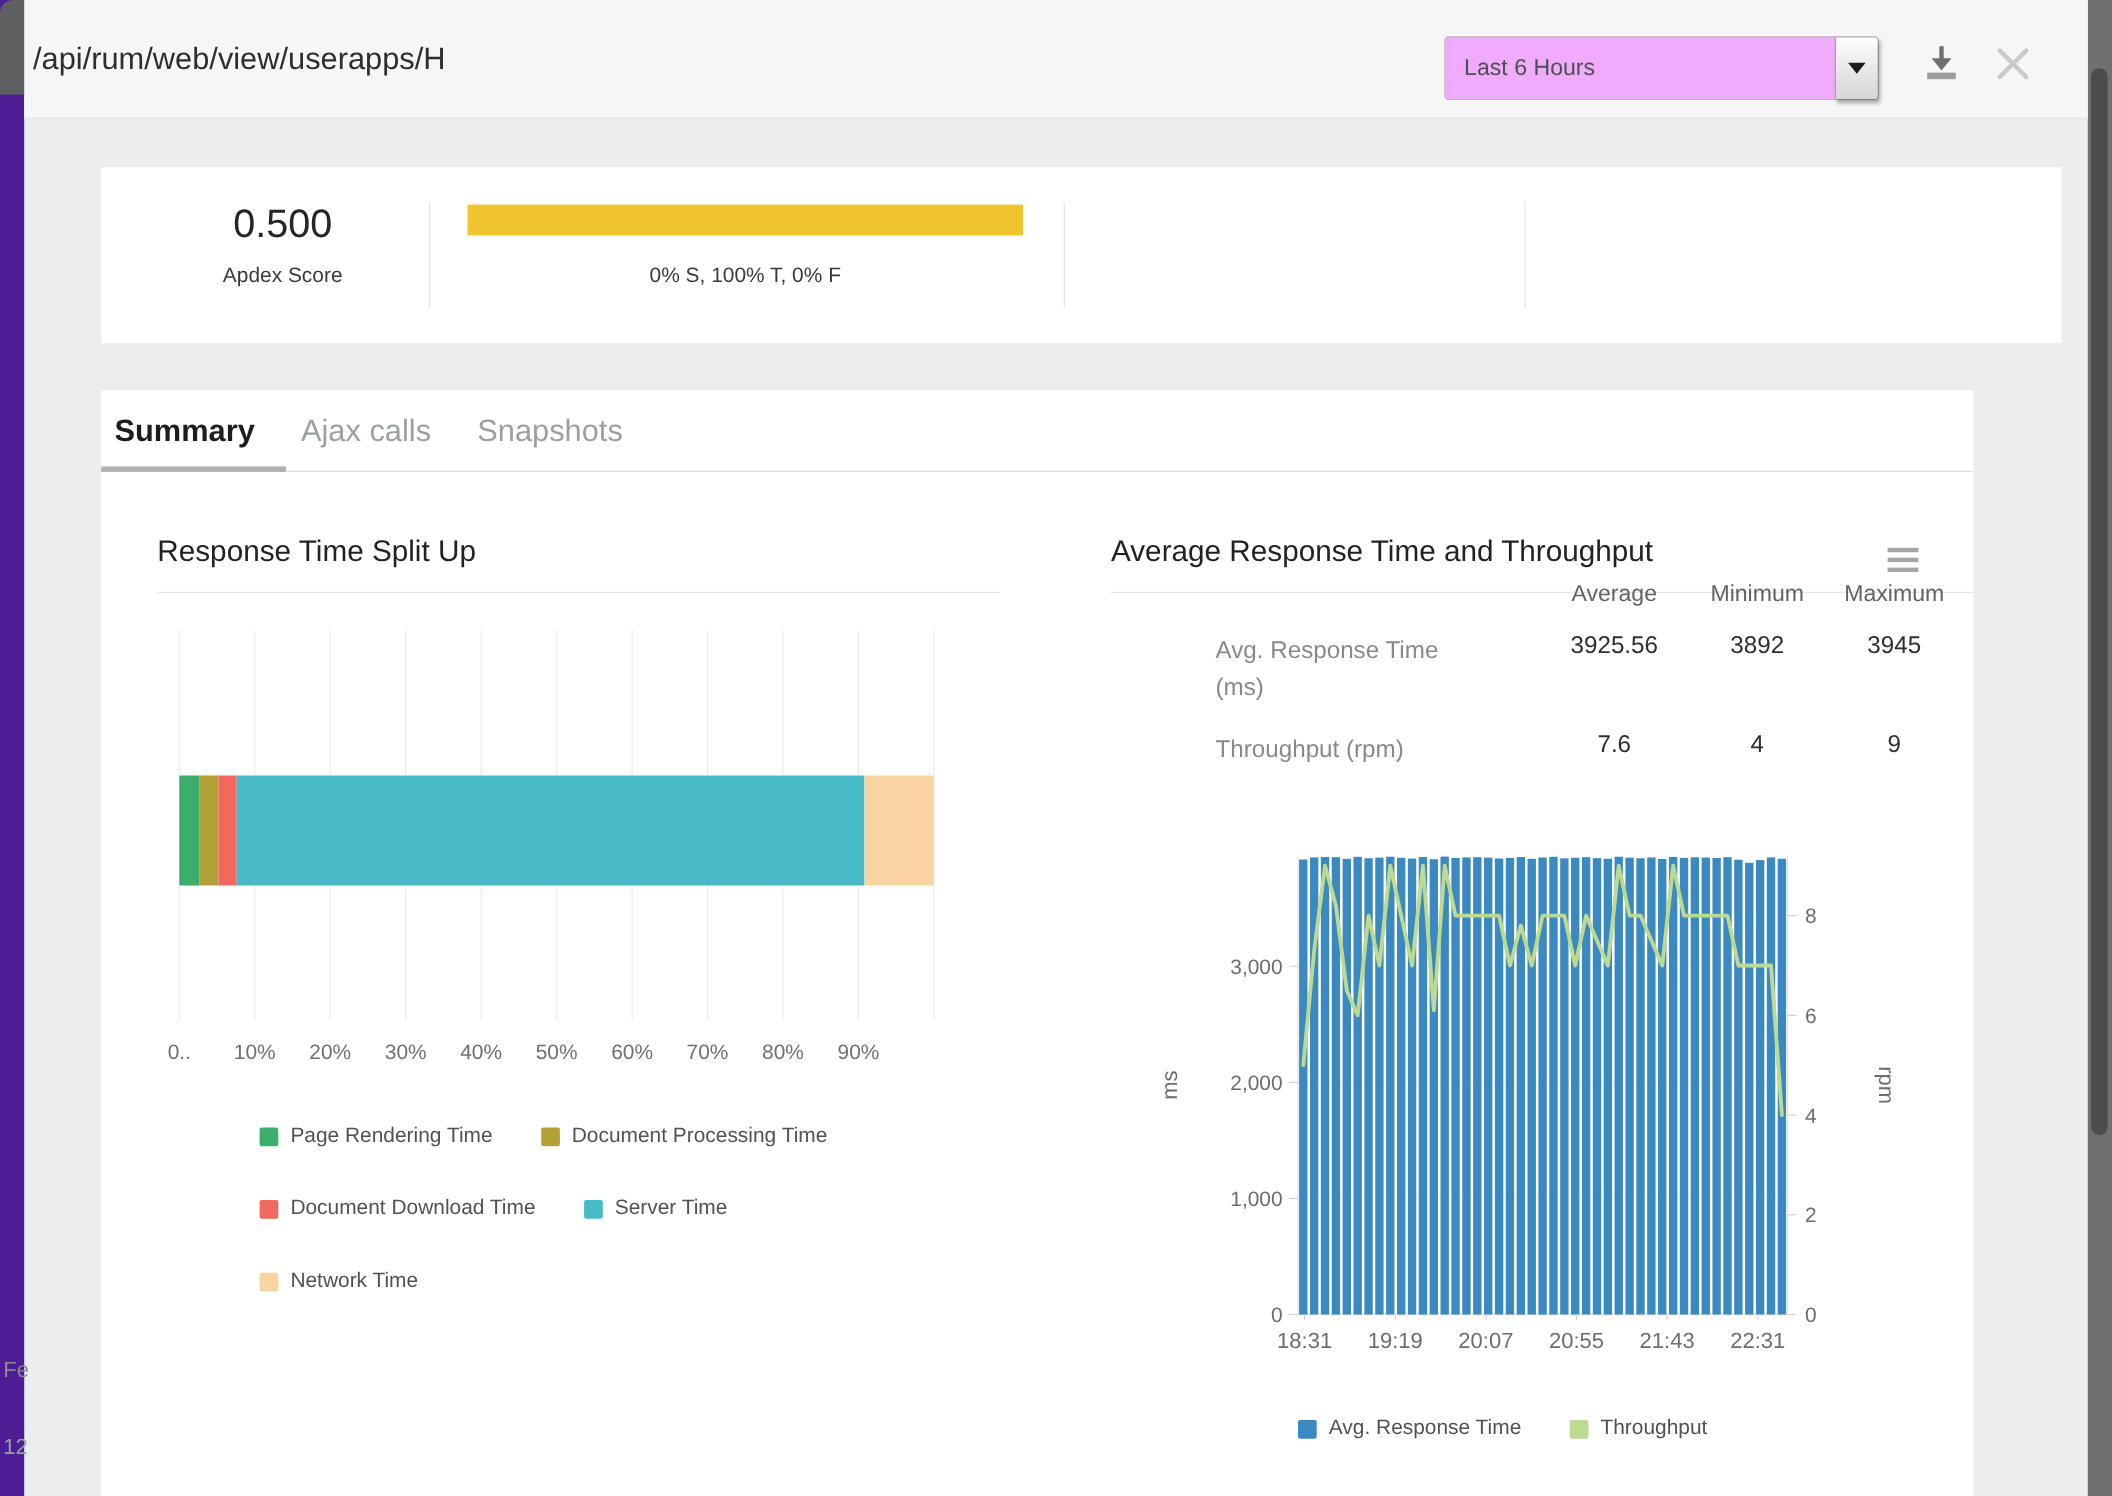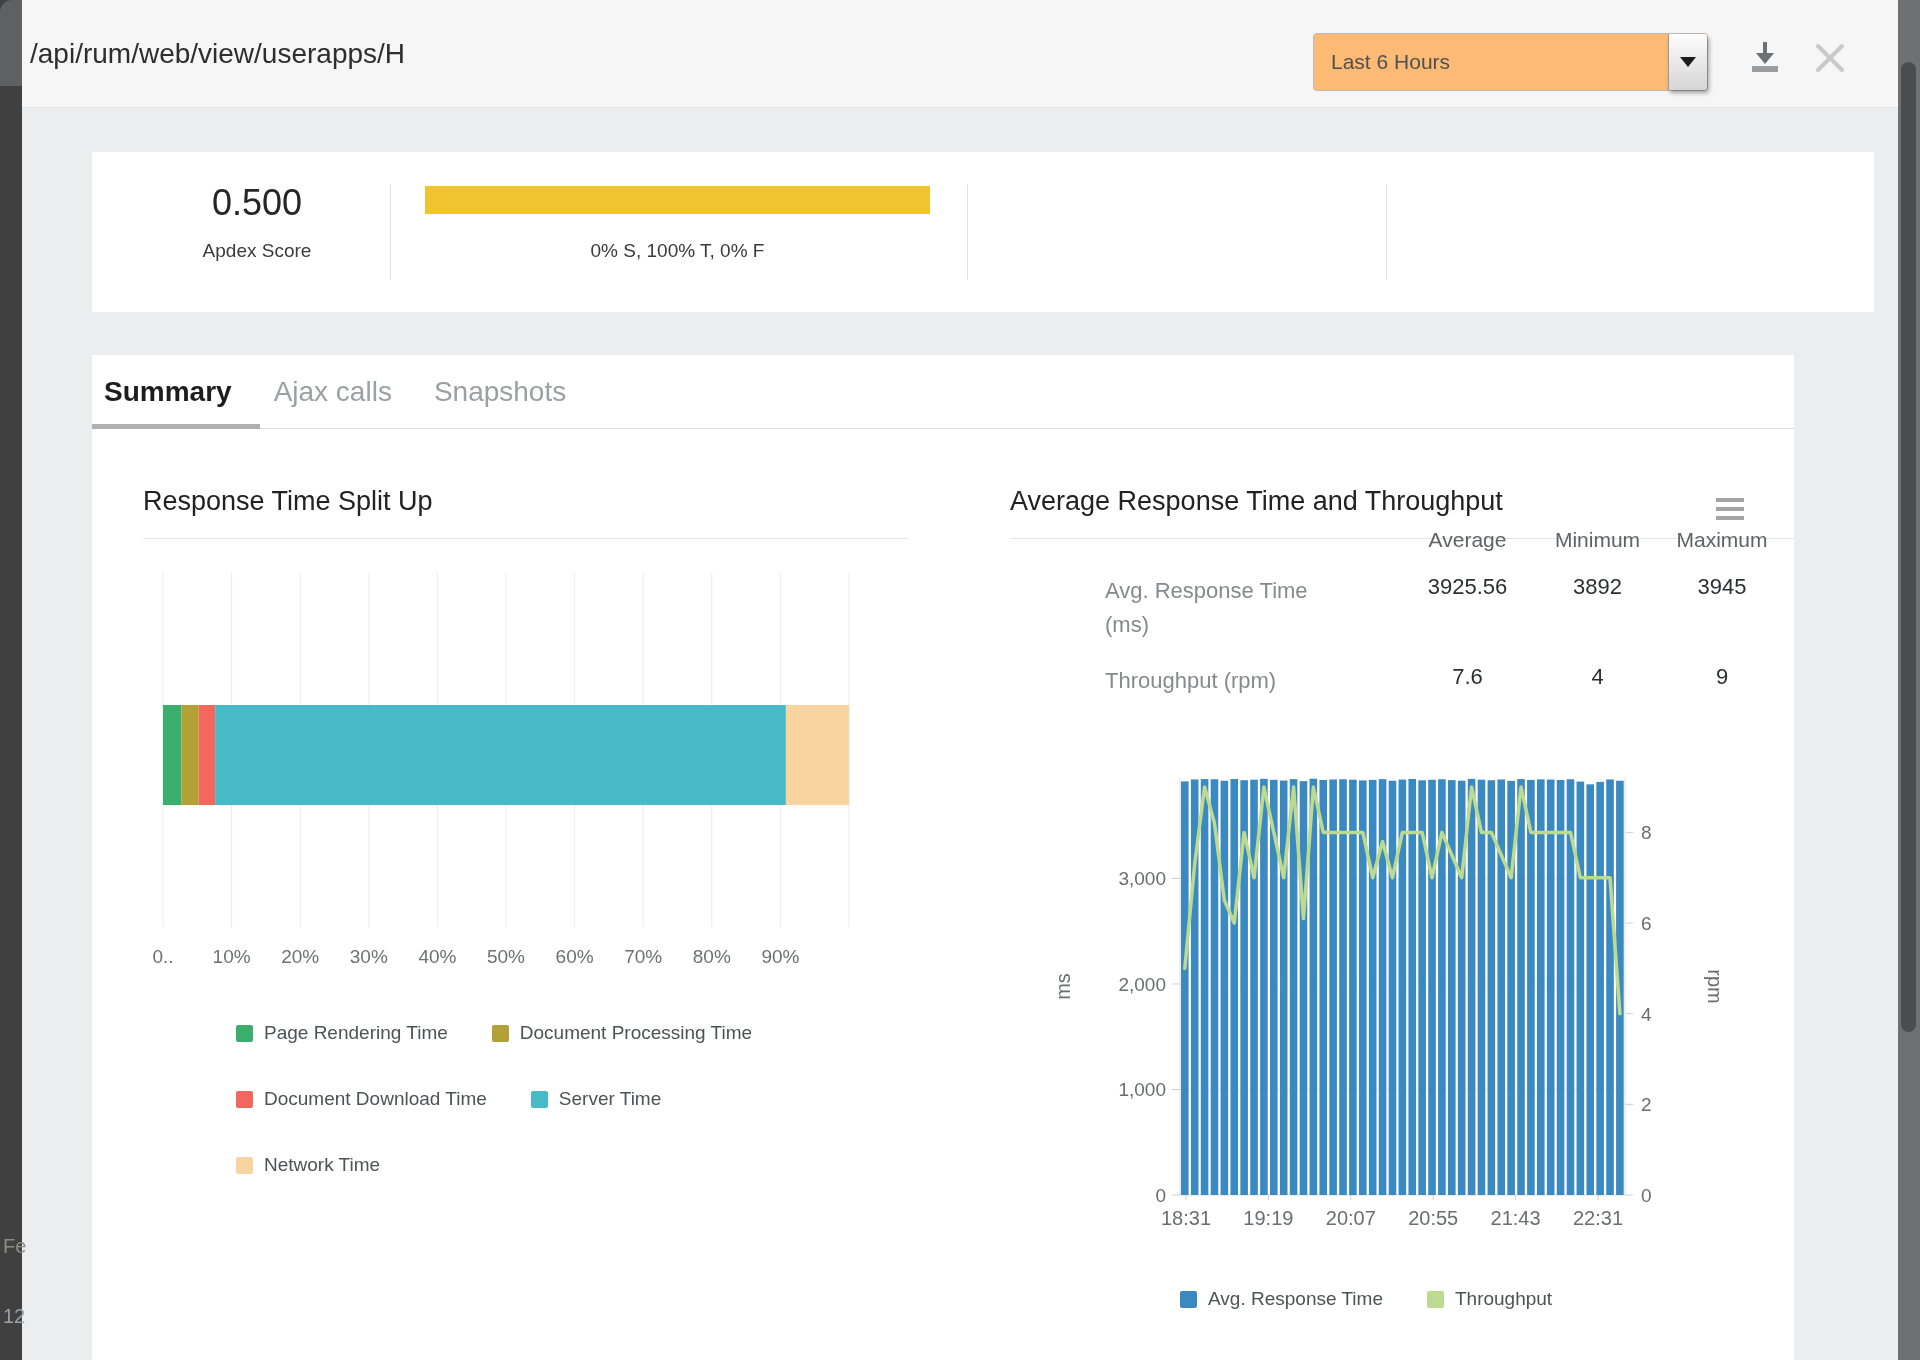--- a/index.html
+++ b/index.html
@@ -1,29 +1,29 @@
 <!DOCTYPE html>
 <html><head>
 <meta charset="utf-8">
 <style>
   html,body{margin:0;padding:0;background:#2a2c2e;}
   .canvas{position:relative;width:1920px;height:1360px;overflow:hidden;
           background:#ebedef;font-family:"Liberation Sans",sans-serif;}
 
   
-  .left-strip{position:absolute;left:0;top:0;width:22px;height:1360px;background:#404040;}
+  .left-strip{position:absolute;left:0;top:0;width:22px;height:1360px;background:#4c1d95;}
   .corner{position:absolute;left:0;top:0;width:24px;height:86px;background:#5f6062;border-radius:12px 0 0 0;}
   .bg-frag{position:absolute;left:3px;font-size:20px;color:#8d8c85;}
   .right-strip{position:absolute;right:0;top:0;width:22px;height:1360px;background:#6f7071;}
   .scroll-thumb{position:absolute;left:3px;top:62px;width:15px;height:970px;background:#4b4c4e;border-radius:8px;}
 
   
   .modal-header{position:absolute;left:22px;top:0;width:1876px;height:107px;background:#f6f6f7;border-bottom:1px solid #e2e2e2;}
   .page-title{position:absolute;left:30px;top:38px;font-size:28px;color:#2e2e2e;}
-  .select{position:absolute;left:1313px;top:33px;width:395px;height:58px;background:#fdba74;border:1px solid #b9b9b9;border-radius:4px;display:flex;align-items:center;justify-content:space-between;box-sizing:border-box;}
+  .select{position:absolute;left:1313px;top:33px;width:395px;height:58px;background:#f0abfc;border:1px solid #b9b9b9;border-radius:4px;display:flex;align-items:center;justify-content:space-between;box-sizing:border-box;}
   .select-label{padding-left:17px;font-size:21px;color:#4e5154;}
   .select-btn{width:38px;height:100%;display:flex;align-items:center;justify-content:center;background:linear-gradient(#fdfdfd,#d5d5d5);border-left:1px solid #9b9b9b;border-radius:0 3px 3px 0;box-shadow:2px 3px 4px rgba(0,0,0,.35);}
   .tri{width:0;height:0;border-left:8px solid transparent;border-right:8px solid transparent;border-top:10px solid #1c1c1c;}
   .icon-btn{position:absolute;background:none;border:none;padding:0;cursor:pointer;}
 
   
   .stats-card{position:absolute;left:92px;top:152px;width:1782px;height:160px;background:#fff;}
   .stat-val{font-size:36px;color:#262626;}
   .stat-unit{font-size:20px;color:#9a9a9a;margin-left:6px;}
   .stat-lbl{font-size:19px;color:#3a3a3a;margin-top:16px;}

